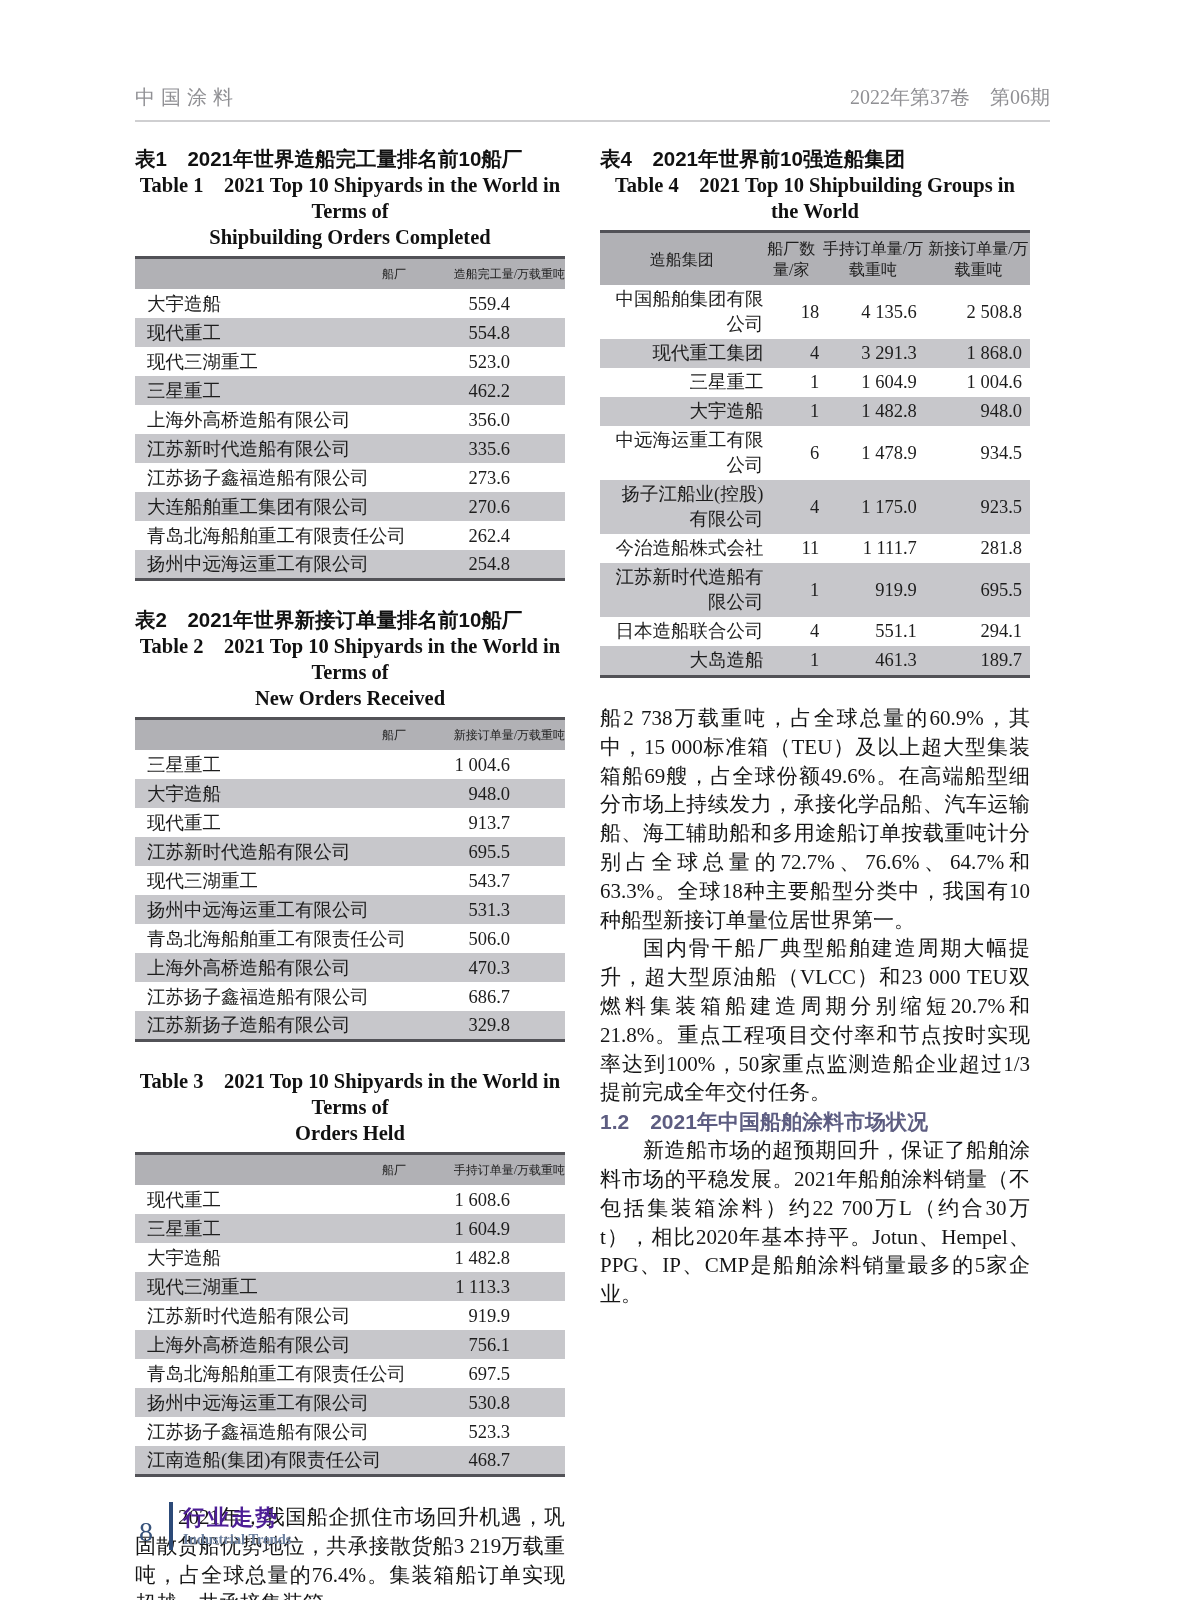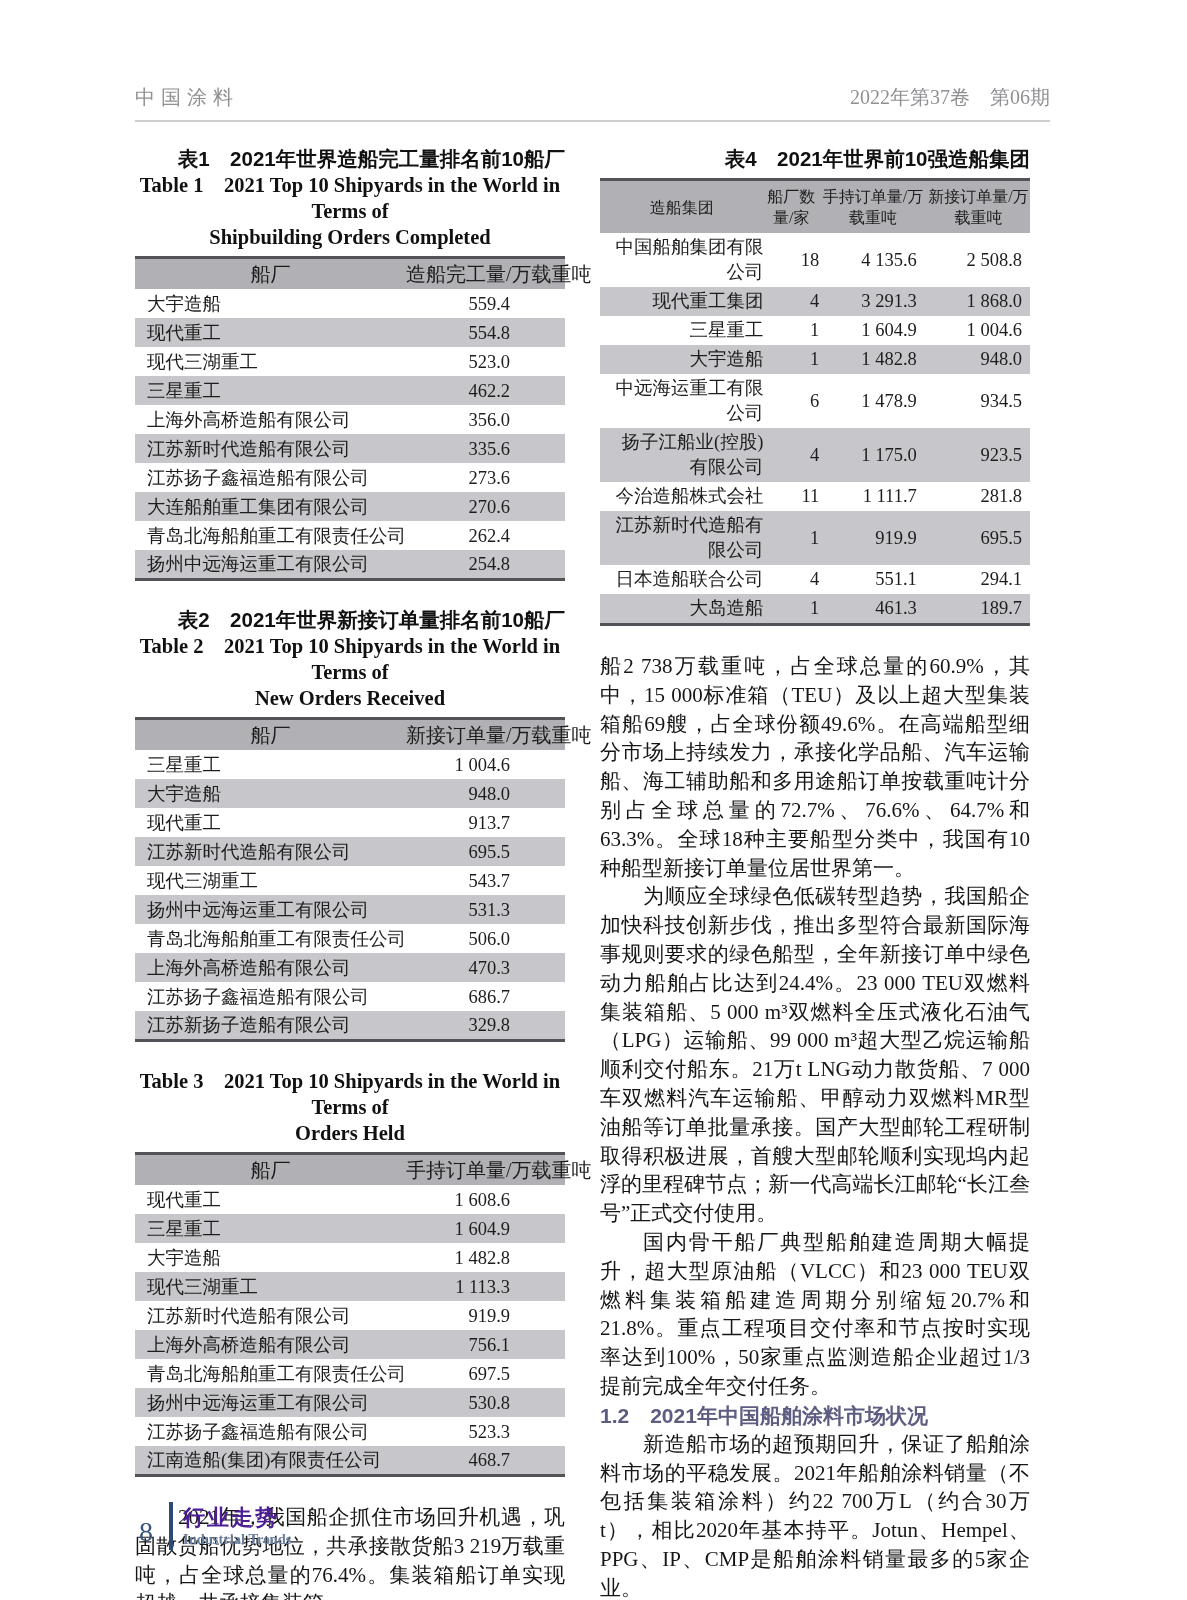--- a/index.html
+++ b/index.html
@@ -23,38 +23,38 @@
   }
   .journal-name { letter-spacing:6px; }
   
   .columns { display:flex; gap:35px; margin-top:24px; }
   .col { width:430px; flex:0 0 430px; }
   
   .tablefig { margin-bottom:26px; }
   .cap-zh {
     font-family:"Liberation Sans", sans-serif;
     font-weight:bold; font-size:20.5px; line-height:26px;
-    text-align:right; color:#111;
+    text-align:left; color:#111;
   }
   .cap-en {
     font-family:"Liberation Serif", serif;
     font-weight:bold; font-size:20.5px; line-height:26px;
     text-align:center; color:#111;
   }
   
   table { border-collapse:collapse; table-layout:fixed; width:100%; }
   .rank-table, .group-table {
     margin-top:6px;
     border-top:3px solid #525257;
     border-bottom:3px solid #525257;
   }
   .rank-table th {
     background:#b1b1b5; font-weight:normal;
-    font-size:20px; line-height:30px; height:30px;
-    text-align:center; white-space:nowrap;
+    font-size:12px; line-height:30px; height:30px;
+    text-align:right; white-space:nowrap;
   }
   .rank-table td { font-size:18.5px; line-height:28px; height:29px; }
   .rank-table .c-name { width:63%; }
   .rank-table td.c-name { text-align:left; padding-left:12px; white-space:nowrap; }
   .rank-table .c-val { width:37%; }
   .rank-table td.c-val { text-align:right; padding-right:55px; }
   .rank-table tbody tr:nth-of-type(even) td { background:#c7c7cb; }
   
   .group-table th {
     background:#b1b1b5; font-weight:normal;
@@ -328,20 +328,21 @@
 
       <p class="body-text left-para">2021年，我国船企抓住市场回升机遇，巩固散货船优势地位，共承接散货船3 219万载重吨，占全球总量的76.4%。集装箱船订单实现超越，共承接集装箱</p>
 
     </section>
 
     <section class="col">
 
       <figure class="tablefig">
         <figcaption>
           <div class="cap-zh">表4　2021年世界前10强造船集团</div>
+          <div class="cap-en">Table 4　2021 Top 10 Shipbuilding Groups in the World</div>
         </figcaption>
         <table class="group-table">
           <thead>
             <tr>
               <th class="c-group">造船集团</th>
               <th class="c-count">船厂数量/家</th>
               <th class="c-held">手持订单量/万载重吨</th>
               <th class="c-new">新接订单量/万载重吨</th>
             </tr>
           </thead>
@@ -414,21 +415,20 @@
                 <td class="c-group">大岛造船</td>
                 <td class="c-count">1</td>
                 <td class="c-held">461.3</td>
                 <td class="c-new">189.7</td>
               </tr>
             </tbody>
         </table>
       </figure>
 
       <p class="body-text no-indent">船2 738万载重吨，占全球总量的60.9%，其中，15 000标准箱（TEU）及以上超大型集装箱船69艘，占全球份额49.6%。在高端船型细分市场上持续发力，承接化学品船、汽车运输船、海工辅助船和多用途船订单按载重吨计分别占全球总量的72.7%、76.6%、64.7%和63.3%。全球18种主要船型分类中，我国有10种船型新接订单量位居世界第一。</p>
-      <p class="body-text">为顺应全球绿色低碳转型趋势，我国船企加快科技创新步伐，推出多型符合最新国际海事规则要求的绿色船型，全年新接订单中绿色动力船舶占比达到24.4%。23 000 TEU双燃料集装箱船、5 000 m³双燃料全压式液化石油气（LPG）运输船、99 000 m³超大型乙烷运输船顺利交付船东。21万t LNG动力散货船、7 000车双燃料汽车运输船、甲醇动力双燃料MR型油船等订单批量承接。国产大型邮轮工程研制取得积极进展，首艘大型邮轮顺利实现坞内起浮的里程碑节点；新一代高端长江邮轮“长江叁号”正式交付使用。</p>
       <p class="body-text">国内骨干船厂典型船舶建造周期大幅提升，超大型原油船（VLCC）和23 000 TEU双燃料集装箱船建造周期分别缩短20.7%和21.8%。重点工程项目交付率和节点按时实现率达到100%，50家重点监测造船企业超过1/3提前完成全年交付任务。</p>
       <h3 class="sec-heading">1.2　2021年中国船舶涂料市场状况</h3>
       <p class="body-text">新造船市场的超预期回升，保证了船舶涂料市场的平稳发展。2021年船舶涂料销量（不包括集装箱涂料）约22 700万L（约合30万t），相比2020年基本持平。Jotun、Hempel、PPG、IP、CMP是船舶涂料销量最多的5家企业。</p>
 
     </section>
 
   </main>
 
   <footer class="page-footer">
     <span class="page-num">8</span>

